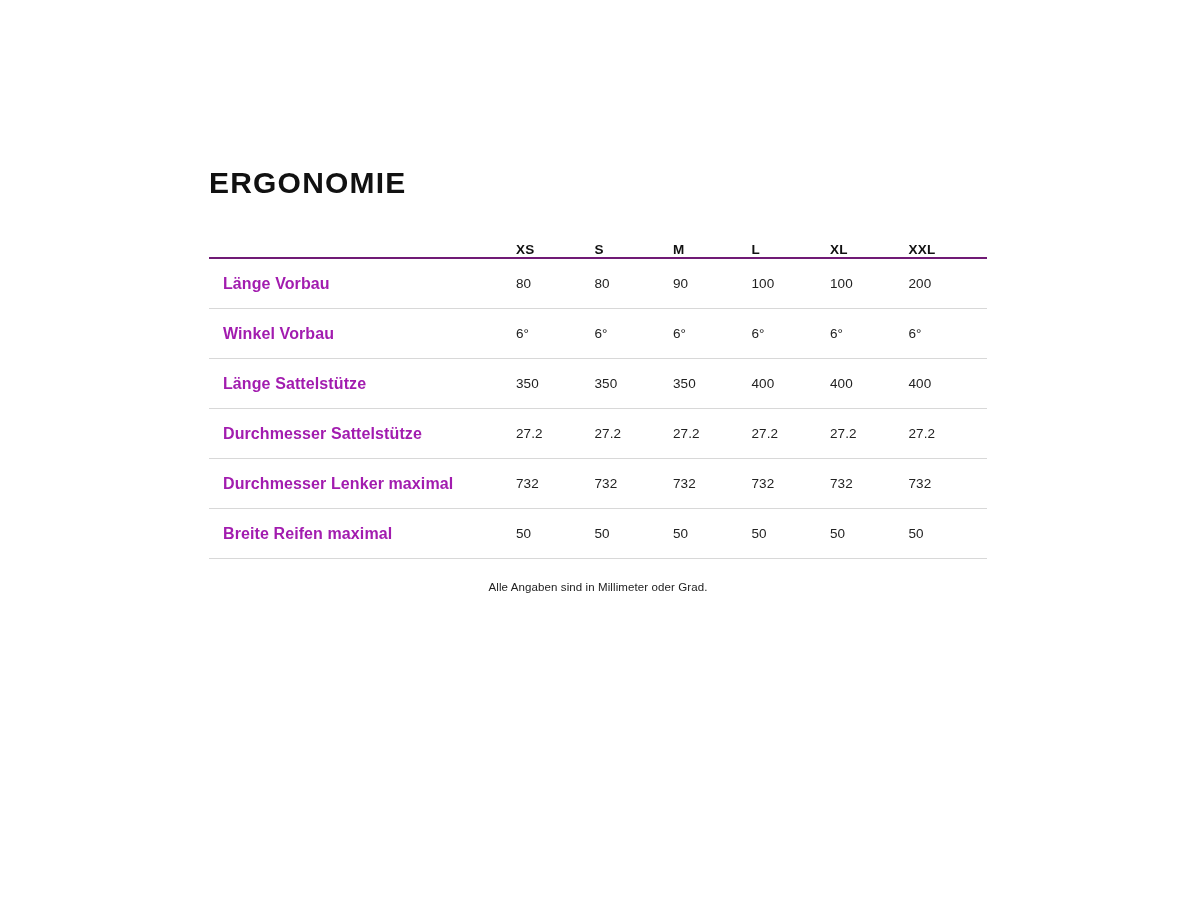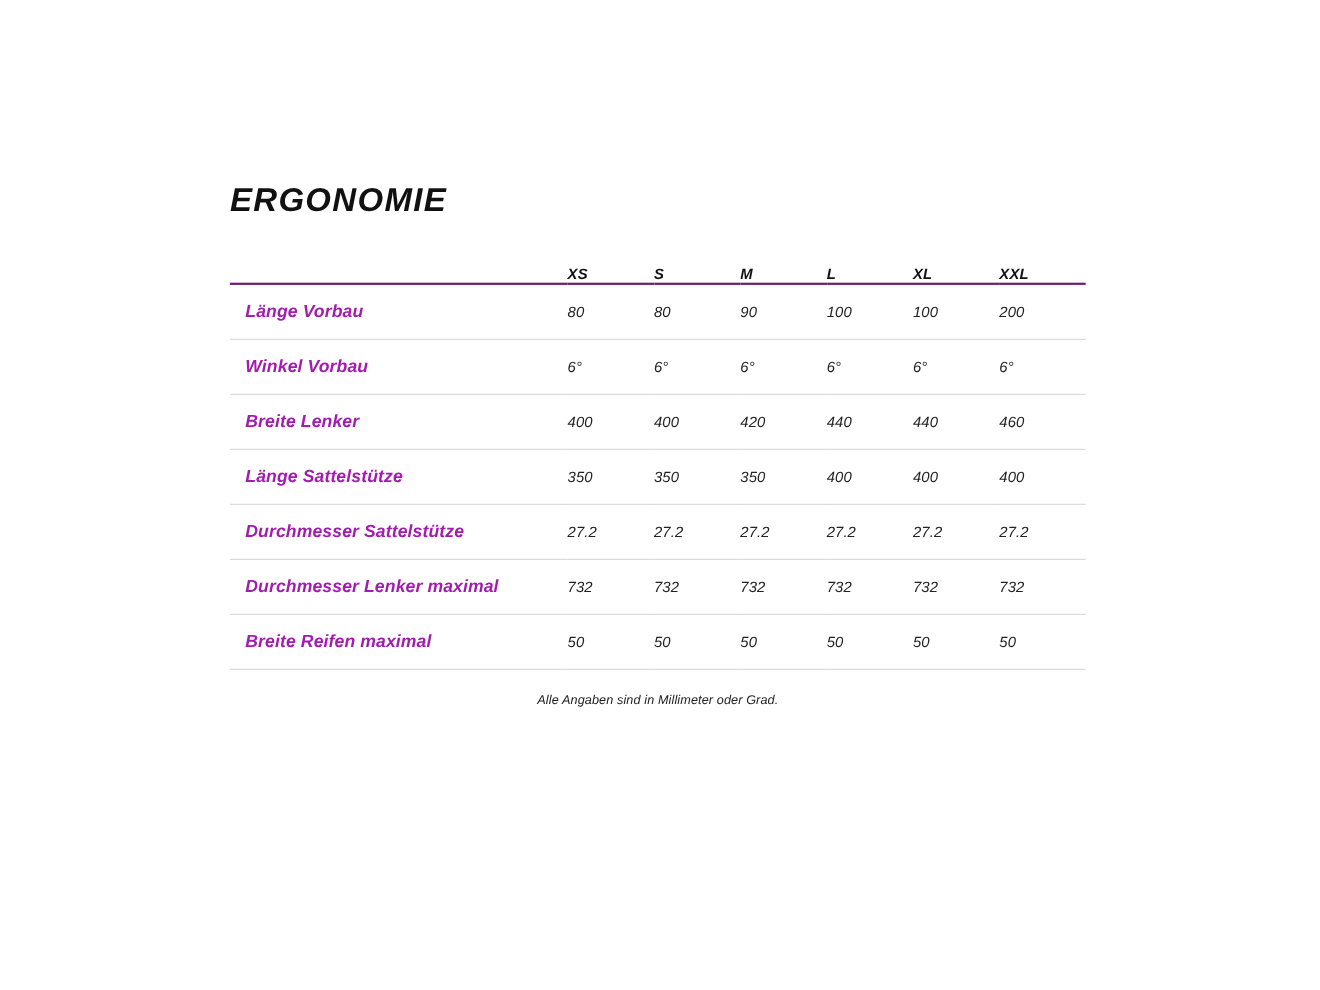--- a/index.html
+++ b/index.html
@@ -12,21 +12,20 @@
     height: 900px;
     font-family: "Liberation Sans", sans-serif;
     color: #111111;
     -webkit-font-smoothing: antialiased;
   }
   .page {
     position: relative;
     width: 1200px;
     height: 900px;
     box-sizing: border-box;
-    font-style: italic;
   }
   .content {
     position: absolute;
     left: 209px;
     top: 168px;
     width: 778px;
   }
   .page-title {
     font-size: 30px;
     font-weight: bold;
@@ -127,29 +126,20 @@
         <tr>
           <td class="row-label">Winkel Vorbau</td>
           <td>6°</td>
           <td>6°</td>
           <td>6°</td>
           <td>6°</td>
           <td>6°</td>
           <td>6°</td>
         </tr>
         <tr>
-          <td class="row-label">Breite Lenker</td>
-          <td>400</td>
-          <td>400</td>
-          <td>420</td>
-          <td>440</td>
-          <td>440</td>
-          <td>460</td>
-        </tr>
-        <tr>
           <td class="row-label">Länge Sattelstütze</td>
           <td>350</td>
           <td>350</td>
           <td>350</td>
           <td>400</td>
           <td>400</td>
           <td>400</td>
         </tr>
         <tr>
           <td class="row-label">Durchmesser Sattelstütze</td>

